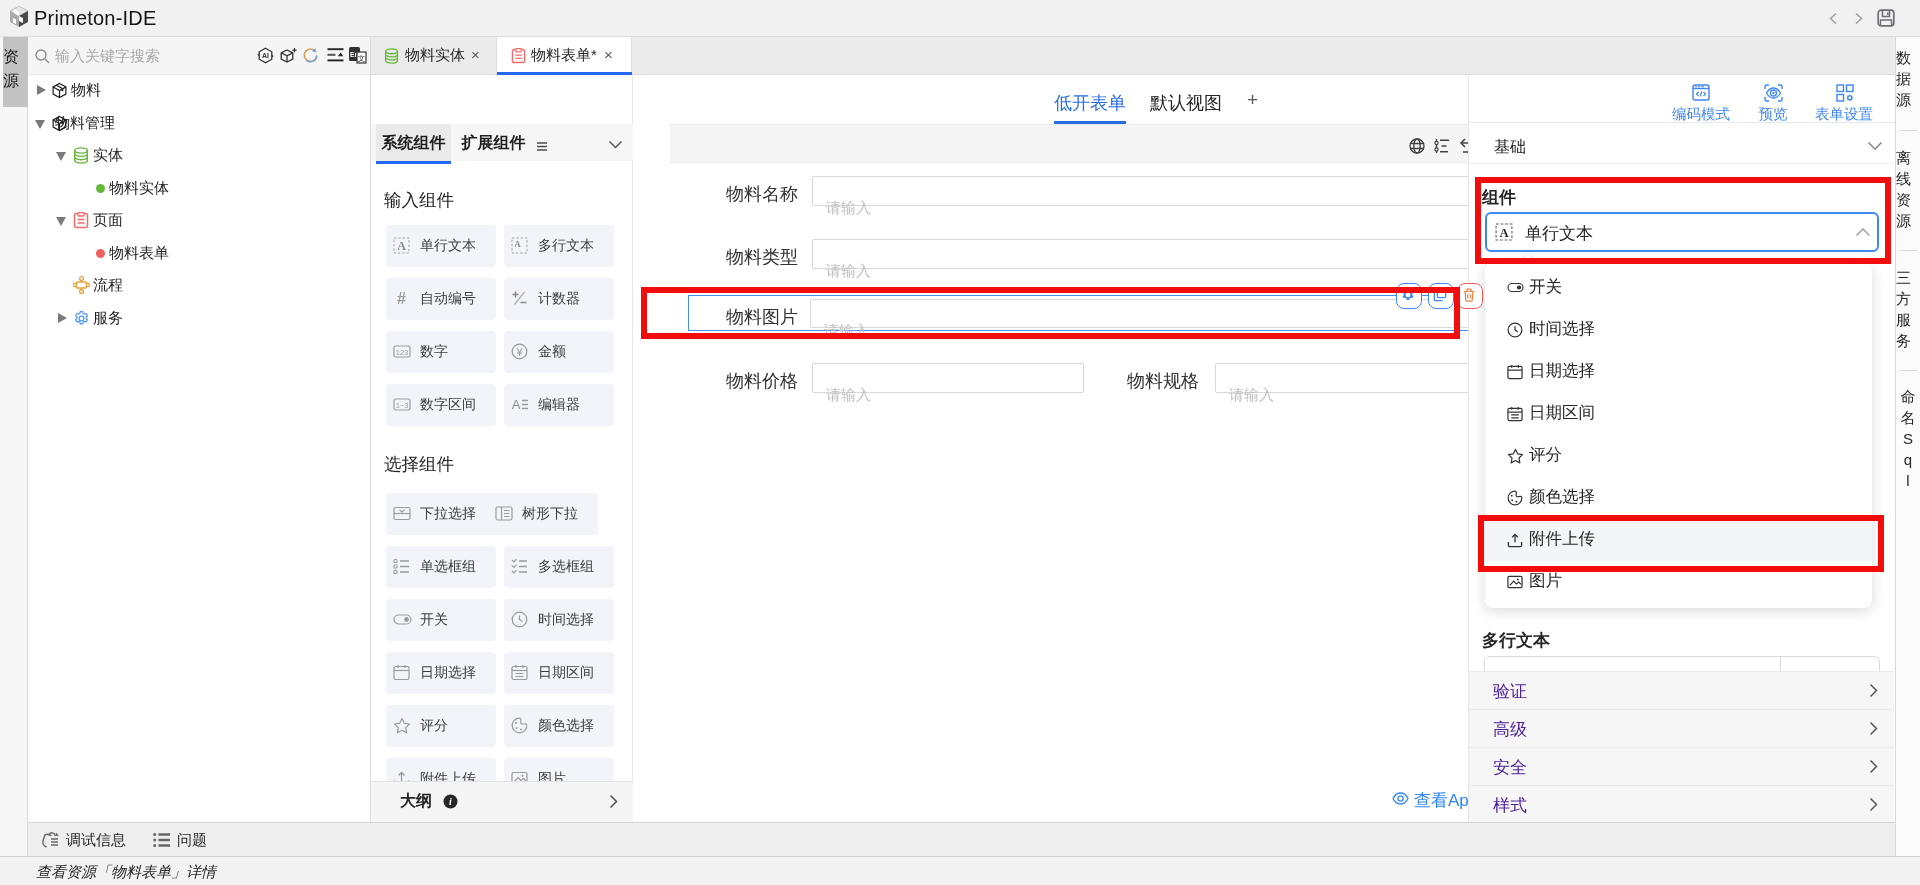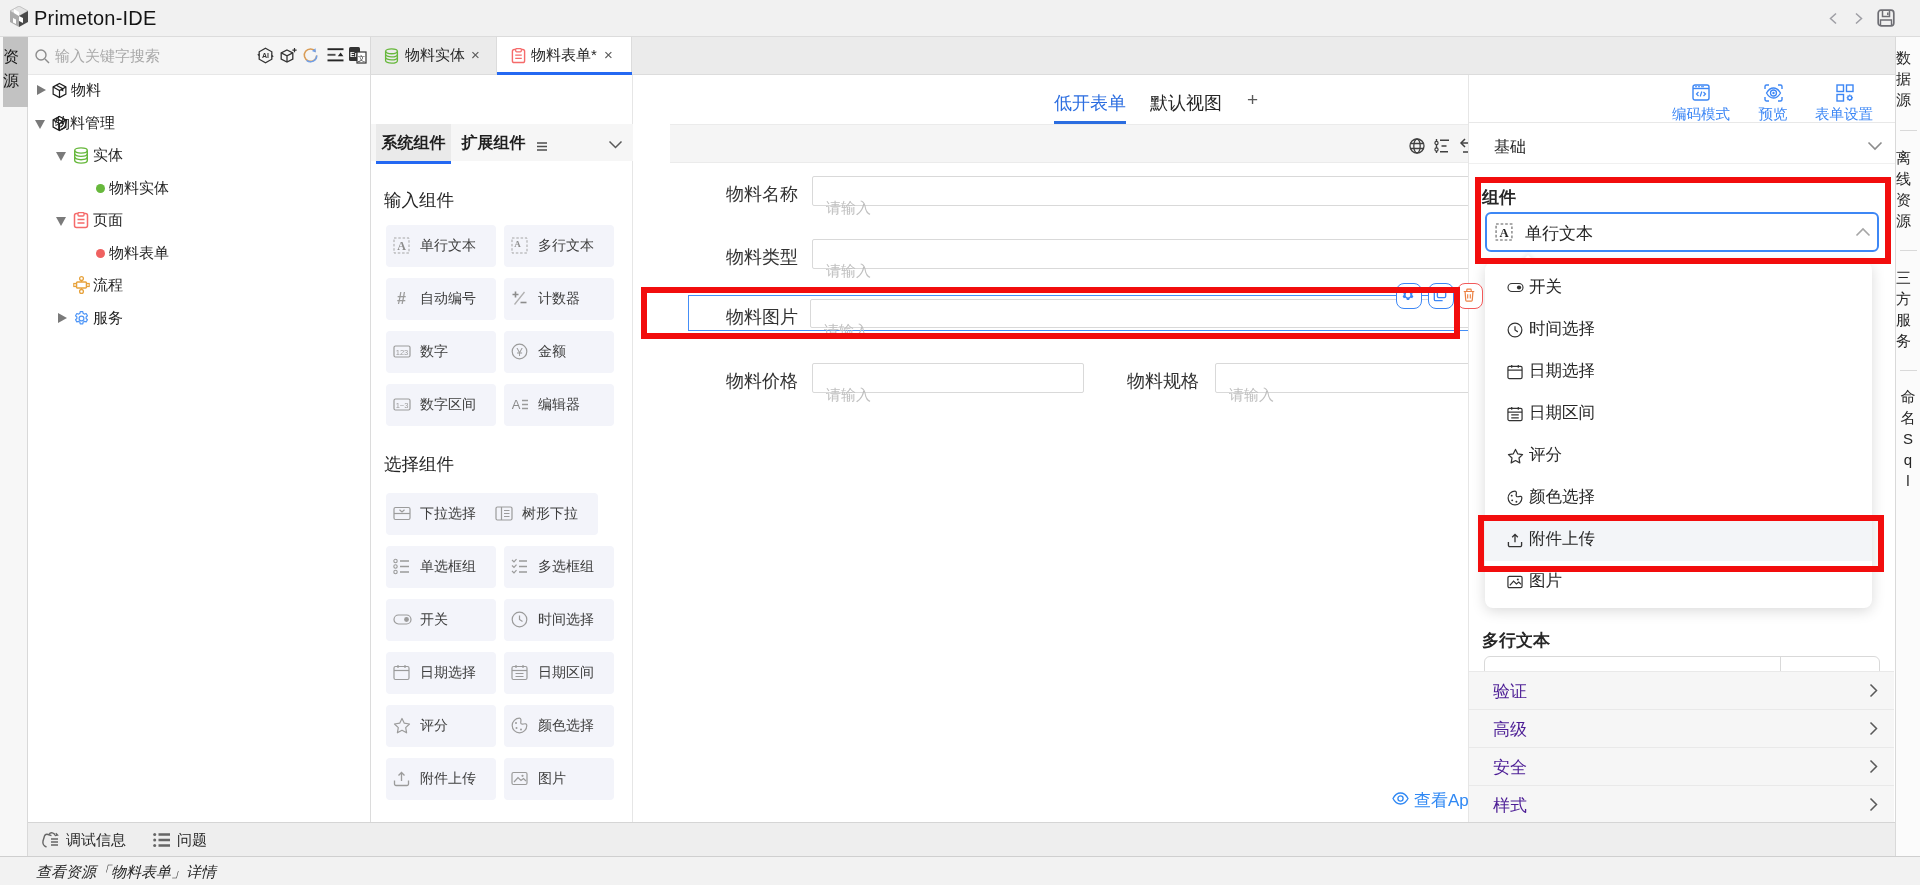--- a/index.html
+++ b/index.html
@@ -427,20 +427,30 @@
       </div>
     <div class="pbtn" style="left:133px;top:683px">
         <svg class="ic" width="17" height="17" viewBox="0 0 17 17">
           <rect x="1" y="2.5" width="15" height="12" rx="1.5" fill="none" stroke="#9b9b9b" stroke-width="1.2"></rect>
           <path d="M3 12 L7 7.5 L10 10.5 L12.5 8.5 L15 11" fill="none" stroke="#9b9b9b" stroke-width="1.2"></path>
           <circle cx="11.5" cy="5.8" r="1.1" fill="#9b9b9b"></circle>
         </svg>
         <span class="lab">图片</span>
       </div>
   </div>
+  <div id="outline-bar" class="abs">
+    <span class="abs" style="left:29px;top:9px;font-size:16px;font-weight:bold;color:#262626">大纲</span>
+    <svg class="abs" style="left:72px;top:12px" width="15" height="15" viewBox="0 0 15 15">
+        <circle cx="7.5" cy="7.5" r="7" fill="#262626"></circle>
+        <text x="7.5" y="11.2" font-size="10" font-weight="bold" font-style="italic" text-anchor="middle" fill="#fff" font-family="Liberation Serif">i</text>
+      </svg>
+    <svg class="abs" style="left:238px;top:12px" width="9" height="15" viewBox="0 0 9 15">
+        <path d="M1.5 1.5 L7.5 7.5 L1.5 13.5" fill="none" stroke="#595959" stroke-width="1.6"></path>
+      </svg>
+  </div>
 </div>
 
 <div id="canvas" class="abs">
   <span id="vt1" class="abs">低开表单</span>
   <div id="vt1u" class="abs"></div>
   <span id="vt2" class="abs">默认视图</span>
   <span id="vtplus" class="abs">+</span>
   <div id="ctoolbar" class="abs">
     <svg class="abs" style="left:739px;top:13px" width="16" height="16" viewBox="0 0 16 16">
         <circle cx="8" cy="8" r="7" fill="none" stroke="#404040" stroke-width="1.3"></circle>

